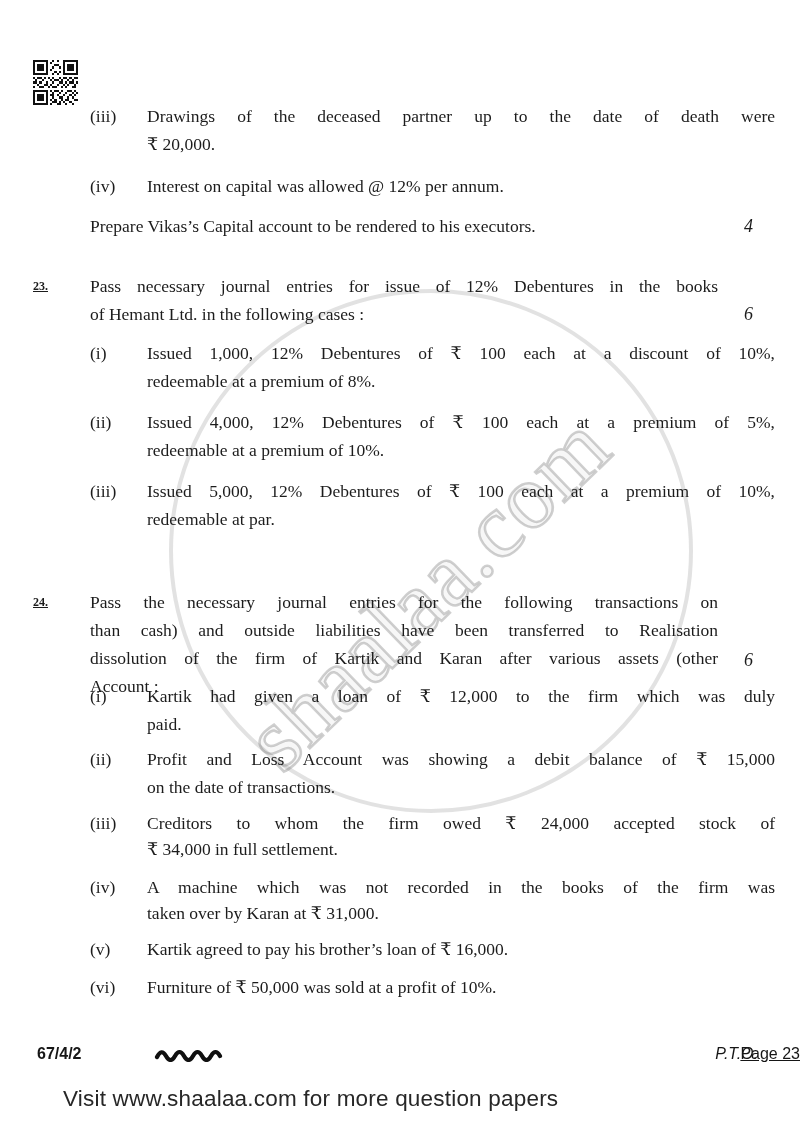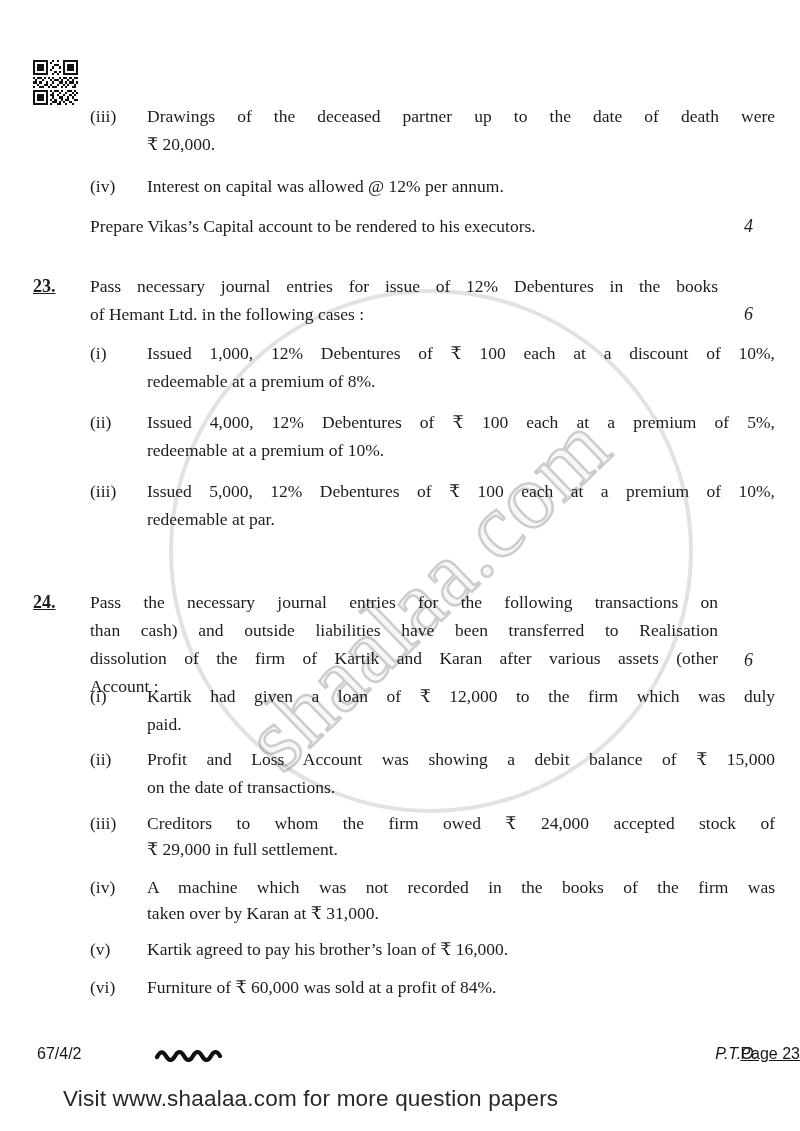--- a/index.html
+++ b/index.html
@@ -22,34 +22,34 @@
     color:rgba(125,125,125,0.32);
     -webkit-text-fill-color:rgba(0,0,0,0.03);
     -webkit-text-stroke:2.5px rgba(115,115,115,0.34);
   }
   
   .content{position:absolute;inset:0;z-index:1;}
   .blk{position:absolute;left:90px;width:628px;font-size:17.5px;line-height:28px;}
   .blk.tight{line-height:26px;}
   .item{padding-left:57px;}
   .item .lbl{position:absolute;left:0;top:0;}
-  .qnum{position:absolute;left:-57px;top:0;font-weight:bold;font-size:18px;text-decoration:underline;}
+  .qnum{position:absolute;left:-57px;top:0;font-weight:bold;font-size:12px;text-decoration:underline;}
   .jl{text-align:justify;text-align-last:justify;}
   .marks{
     position:absolute;left:744px;width:30px;font-style:italic;
     font-size:18px;line-height:28px;font-family:"Liberation Serif",serif;
   }
   
   .qr{position:absolute;left:33px;top:60px;width:45px;height:45px;}
   
   .footer{
     position:absolute;left:0;top:1044px;width:800px;height:22px;
     font-family:"Liberation Sans","DejaVu Sans",sans-serif;font-size:16px;line-height:20px;color:#161616;
   }
-  .f-code{position:absolute;left:37px;top:0;}
+  .f-code{position:absolute;left:37px;top:0;font-weight:bold;}
   .f-squiggle{position:absolute;left:154px;top:4px;width:74px;height:14px;}
   .f-page{position:absolute;left:0;right:0;top:0;text-align:right;text-decoration:underline;}
   .f-pto{position:absolute;right:42px;top:0;font-style:italic;}
   
   .banner{
     position:absolute;left:18px;top:1086px;
     font-family:"Liberation Sans","DejaVu Sans",sans-serif;
     font-size:22.5px;line-height:26px;color:#272727;letter-spacing:0.2px;margin-left:45px;
   }
 </style>
@@ -137,37 +137,37 @@
 
     <div class="blk item" style="top:745px">
       <span class="lbl">(ii)</span>
       <div class="jl">Profit and Loss Account was showing a debit balance of ₹ 15,000</div>
       <div>on the date of transactions.</div>
     </div>
 
     <div class="blk item tight" style="top:810px">
       <span class="lbl">(iii)</span>
       <div class="jl">Creditors to whom the firm owed ₹ 24,000 accepted stock of</div>
-      <div>₹ 29,000 in full settlement.</div>
+      <div>₹ 34,000 in full settlement.</div>
     </div>
 
     <div class="blk item tight" style="top:874px">
       <span class="lbl">(iv)</span>
       <div class="jl">A machine which was not recorded in the books of the firm was</div>
       <div>taken over by Karan at ₹ 31,000.</div>
     </div>
 
     <div class="blk item" style="top:935px">
       <span class="lbl">(v)</span>
       <div>Kartik agreed to pay his brother’s loan of ₹ 16,000.</div>
     </div>
 
     <div class="blk item" style="top:973px">
       <span class="lbl">(vi)</span>
-      <div>Furniture of ₹ 60,000 was sold at a profit of 84%.</div>
+      <div>Furniture of ₹ 50,000 was sold at a profit of 10%.</div>
     </div>
 
   </div>
 
   <div class="footer">
     <span class="f-code">67/4/2</span>
     <svg class="f-squiggle" viewBox="0 0 74 14">
       <path d="M3 9 q4.5 -9 9 -1 t9 0 t9 0 t9 0 t9 0 t9 0 t9 0" fill="none" stroke="#101010" stroke-width="4.2" stroke-linecap="round"></path>
     </svg>
     <span class="f-page">Page 23</span>

